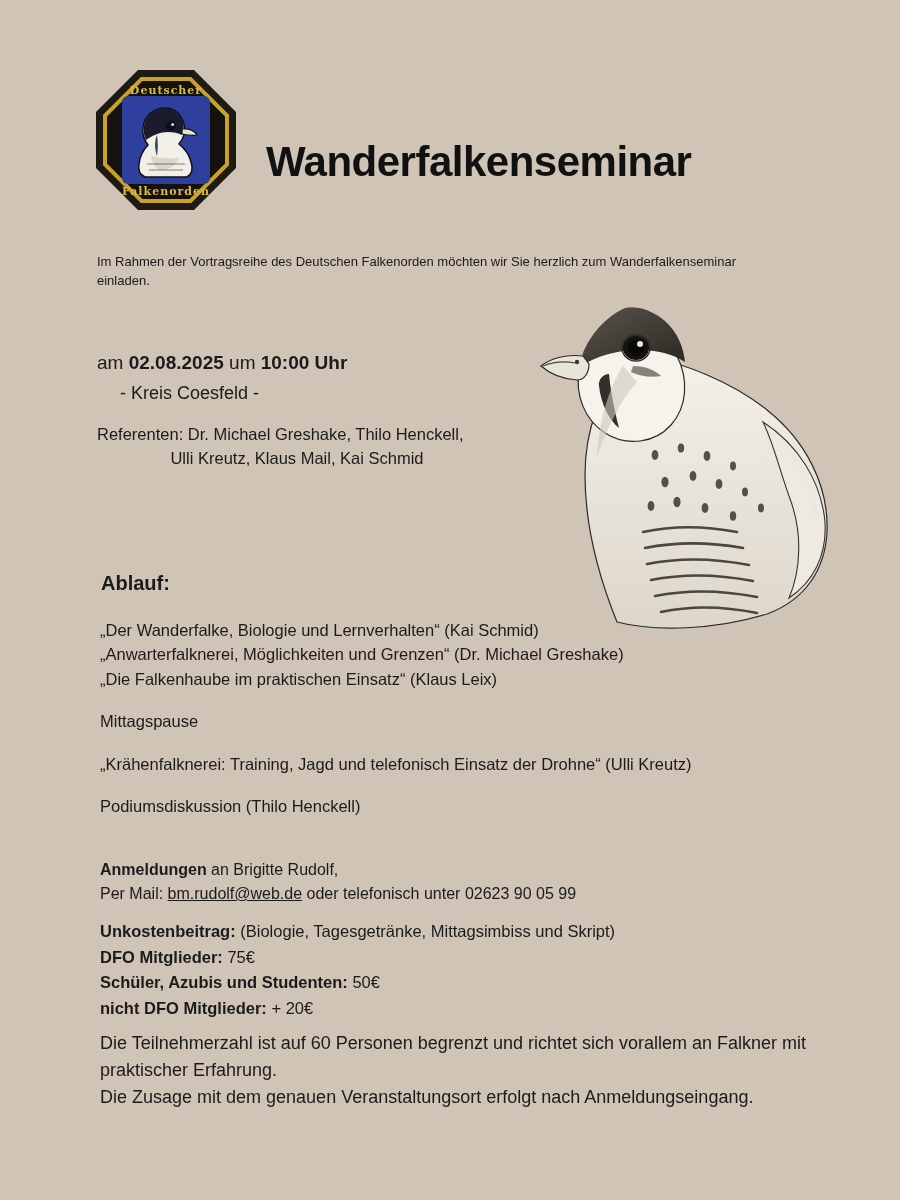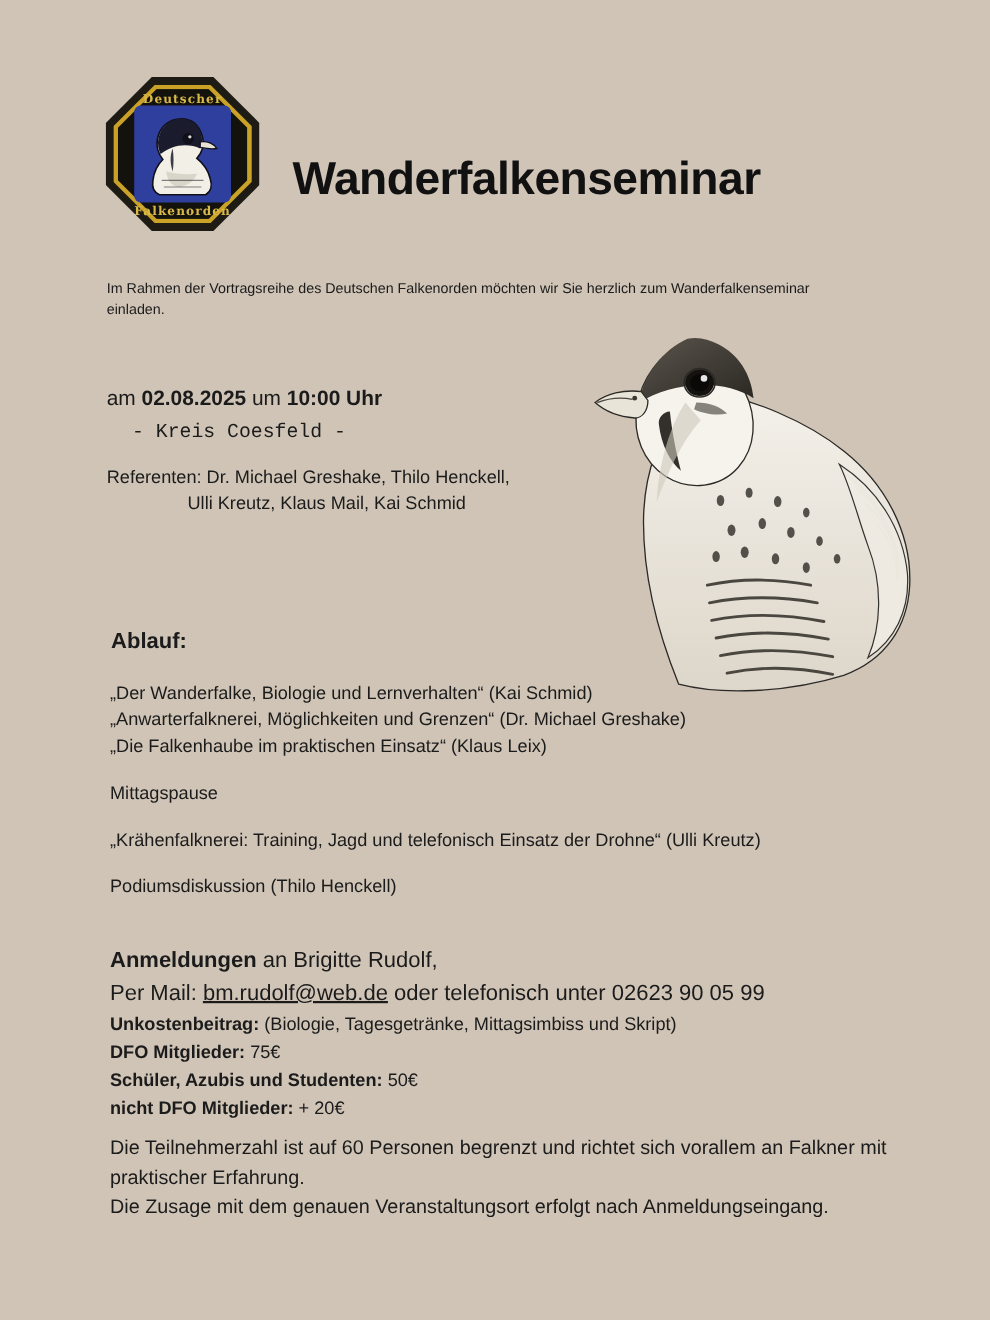--- a/index.html
+++ b/index.html
@@ -111,21 +111,20 @@
     top: 352px;
     font-size: 19px;
   }
   .date-line b { font-weight: bold; }
 
   .region-line {
     position: absolute;
     left: 120px;
     top: 383px;
     font-size: 18px;
-    font-family: Liberation Mono, monospace;
   }
 
   .speakers {
     position: absolute;
     left: 97px;
     top: 423px;
     width: 420px;
     font-size: 16.5px;
     line-height: 1.45;
   }
@@ -152,21 +151,21 @@
     line-height: 1.48;
   }
   .program-list .gap { height: 18px; }
 
   
   .registration {
     position: absolute;
     left: 100px;
     top: 858px;
     width: 720px;
-    font-size: 20px;
+    font-size: 16px;
     line-height: 1.5;
   }
   .registration b { font-weight: bold; }
   .mail-link {
     text-decoration: underline;
     color: #1b1b1b;
   }
 
   .fees {
     position: absolute;

